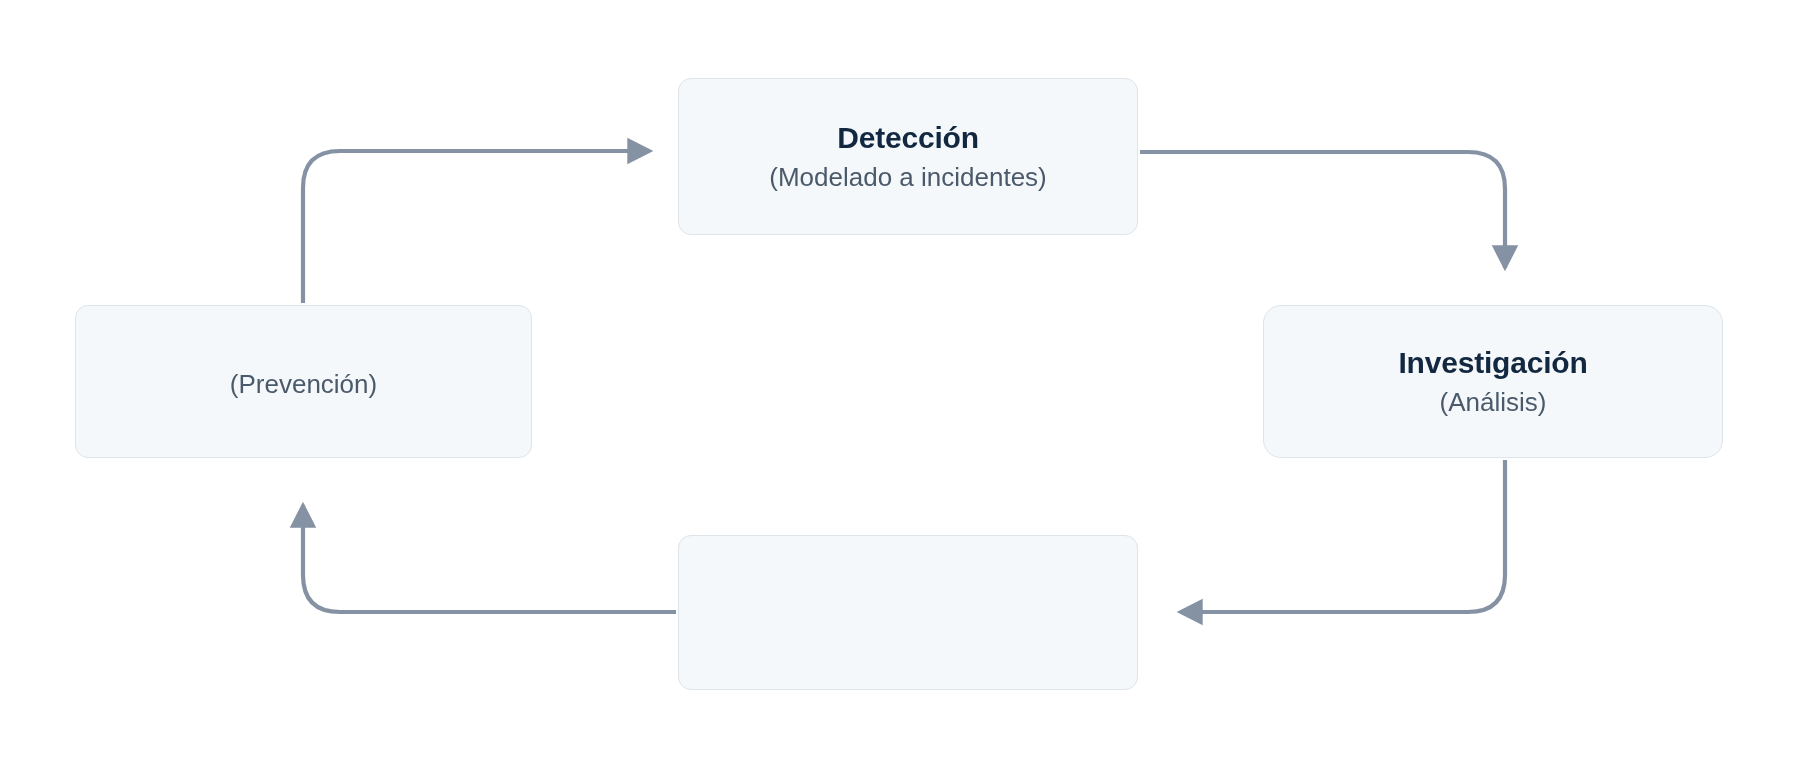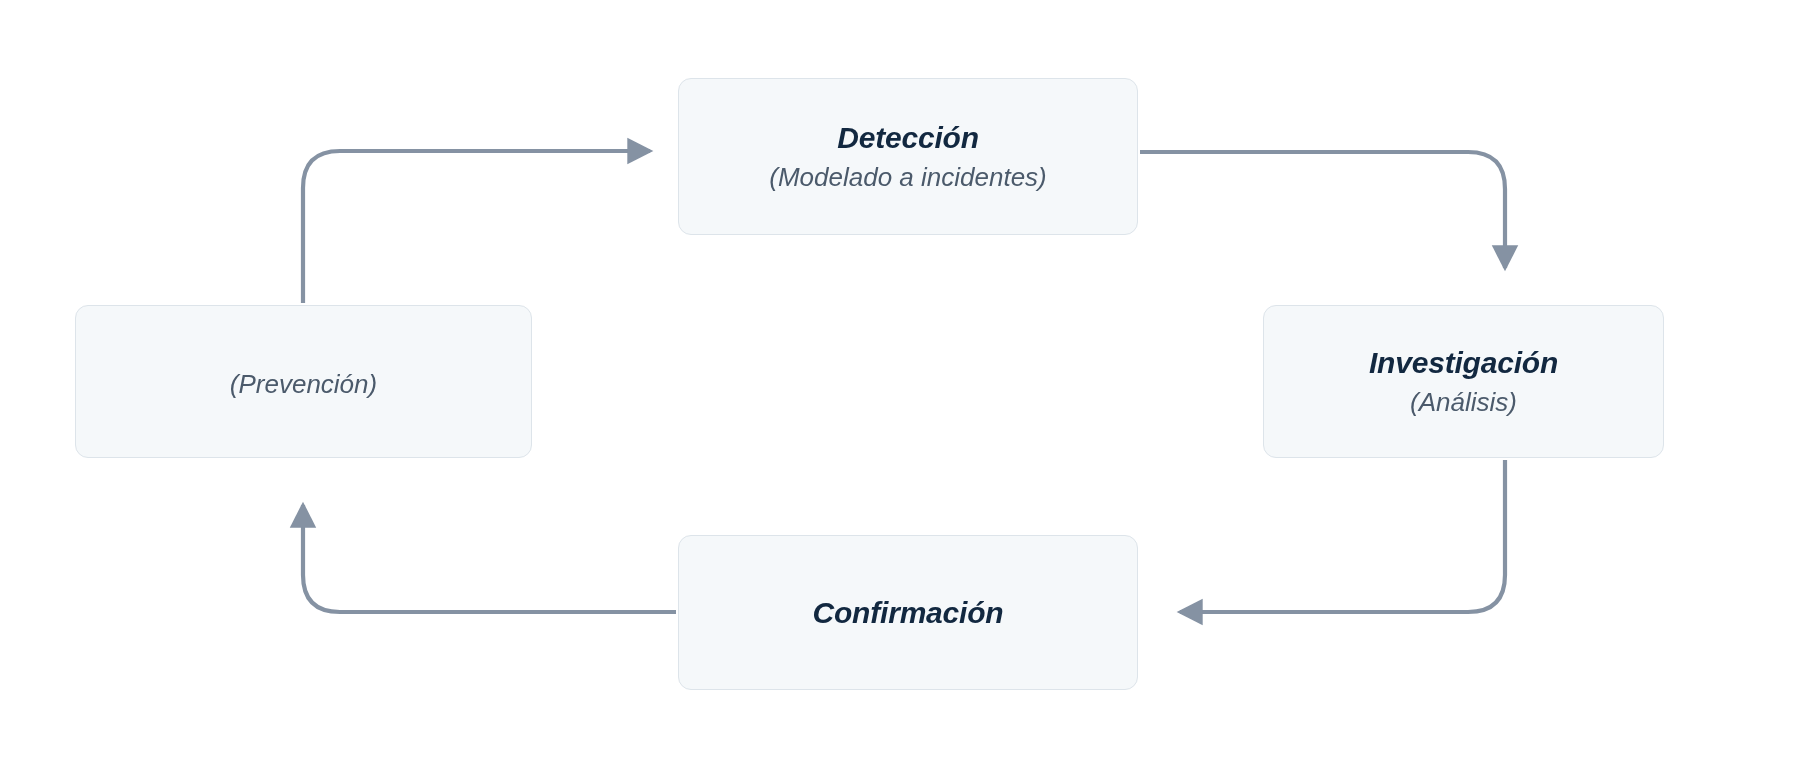--- a/index.html
+++ b/index.html
@@ -10,21 +10,20 @@
   body {
     font-family: "Liberation Sans", "DejaVu Sans", sans-serif;
     -webkit-font-smoothing: antialiased;
   }
   #canvas {
     position: relative;
     width: 1800px;
     height: 782px;
     background: #ffffff;
     overflow: hidden;
-    font-style: italic;
   }
   #edges {
     position: absolute;
     left: 0;
     top: 0;
     width: 1800px;
     height: 782px;
     pointer-events: none;
   }
   .node {
@@ -53,21 +52,21 @@
     color: #4b5a6b;
     line-height: 1.25;
     margin-top: 5px;
   }
 
   
   #node-deteccion {
     left: 678px;  top: 78px;  width: 460px; height: 157px;
   }
   #node-investigacion {
-    left: 1263px; top: 305px; width: 401px; height: 153px;
+    left: 1263px; top: 305px; width: 460px; height: 153px; border-radius: 18px;
   }
   #node-confirmacion {
     left: 678px;  top: 535px; width: 460px; height: 155px;
   }
   #node-mejora {
     left: 75px;   top: 305px; width: 457px; height: 153px;
   }
 </style>
 </head>
 <body>
@@ -94,20 +93,19 @@
     <div class="node-title">Detección</div>
     <div class="node-subtitle">(Modelado a incidentes)</div>
   </div>
 
   <div class="node" id="node-investigacion">
     <div class="node-title">Investigación</div>
     <div class="node-subtitle">(Análisis)</div>
   </div>
 
   <div class="node" id="node-confirmacion">
-    <div class="node-title">Confirmación</div>
   </div>
 
   <div class="node" id="node-mejora">
     <div class="node-subtitle">(Prevención)</div>
   </div>
 
 </div>
 
 </body></html>

